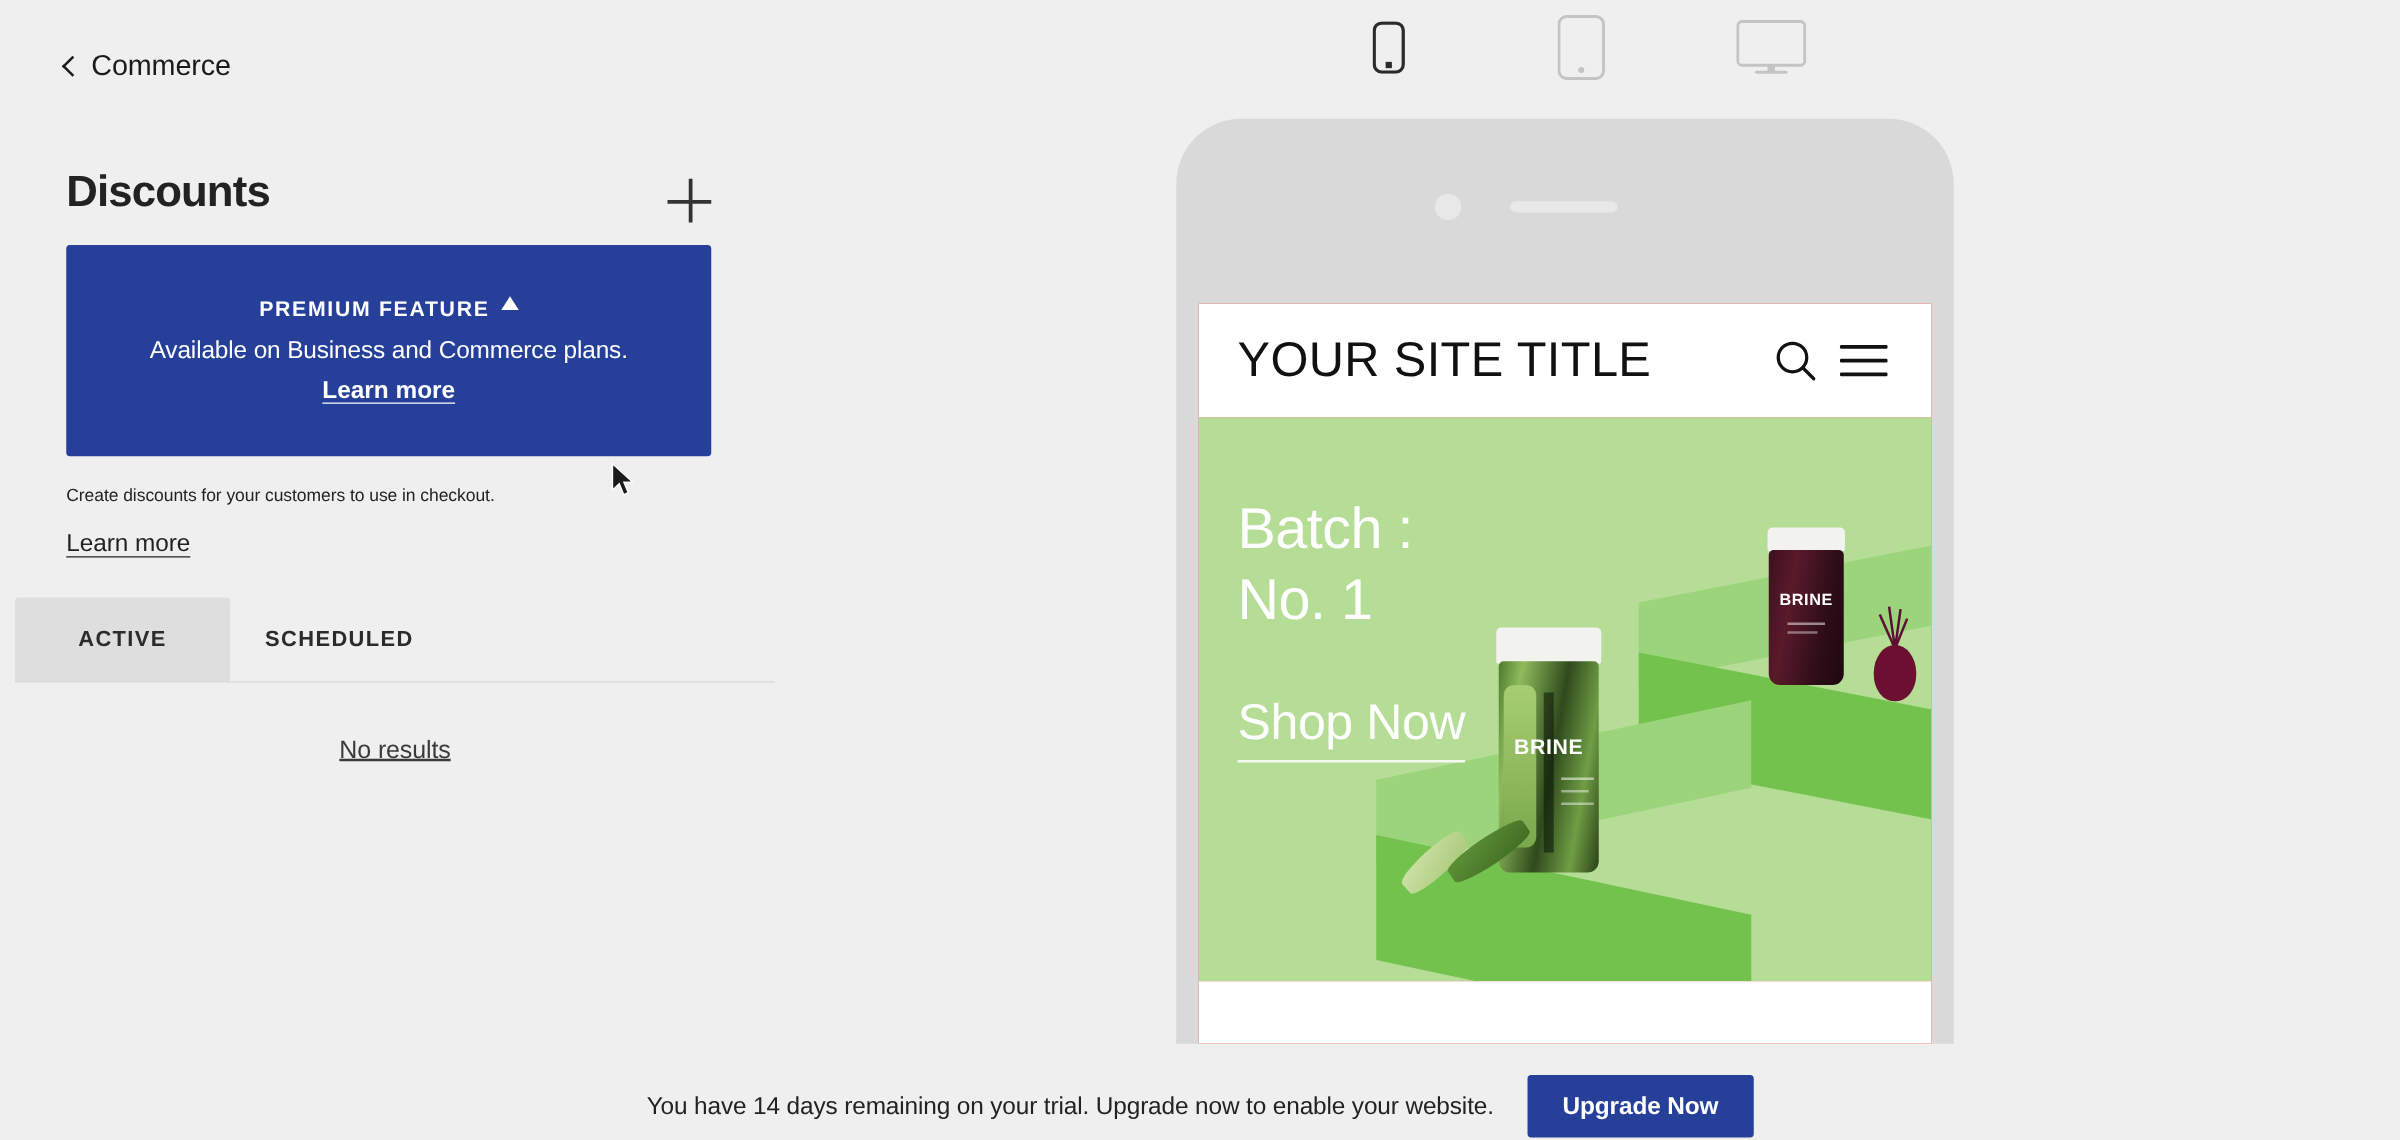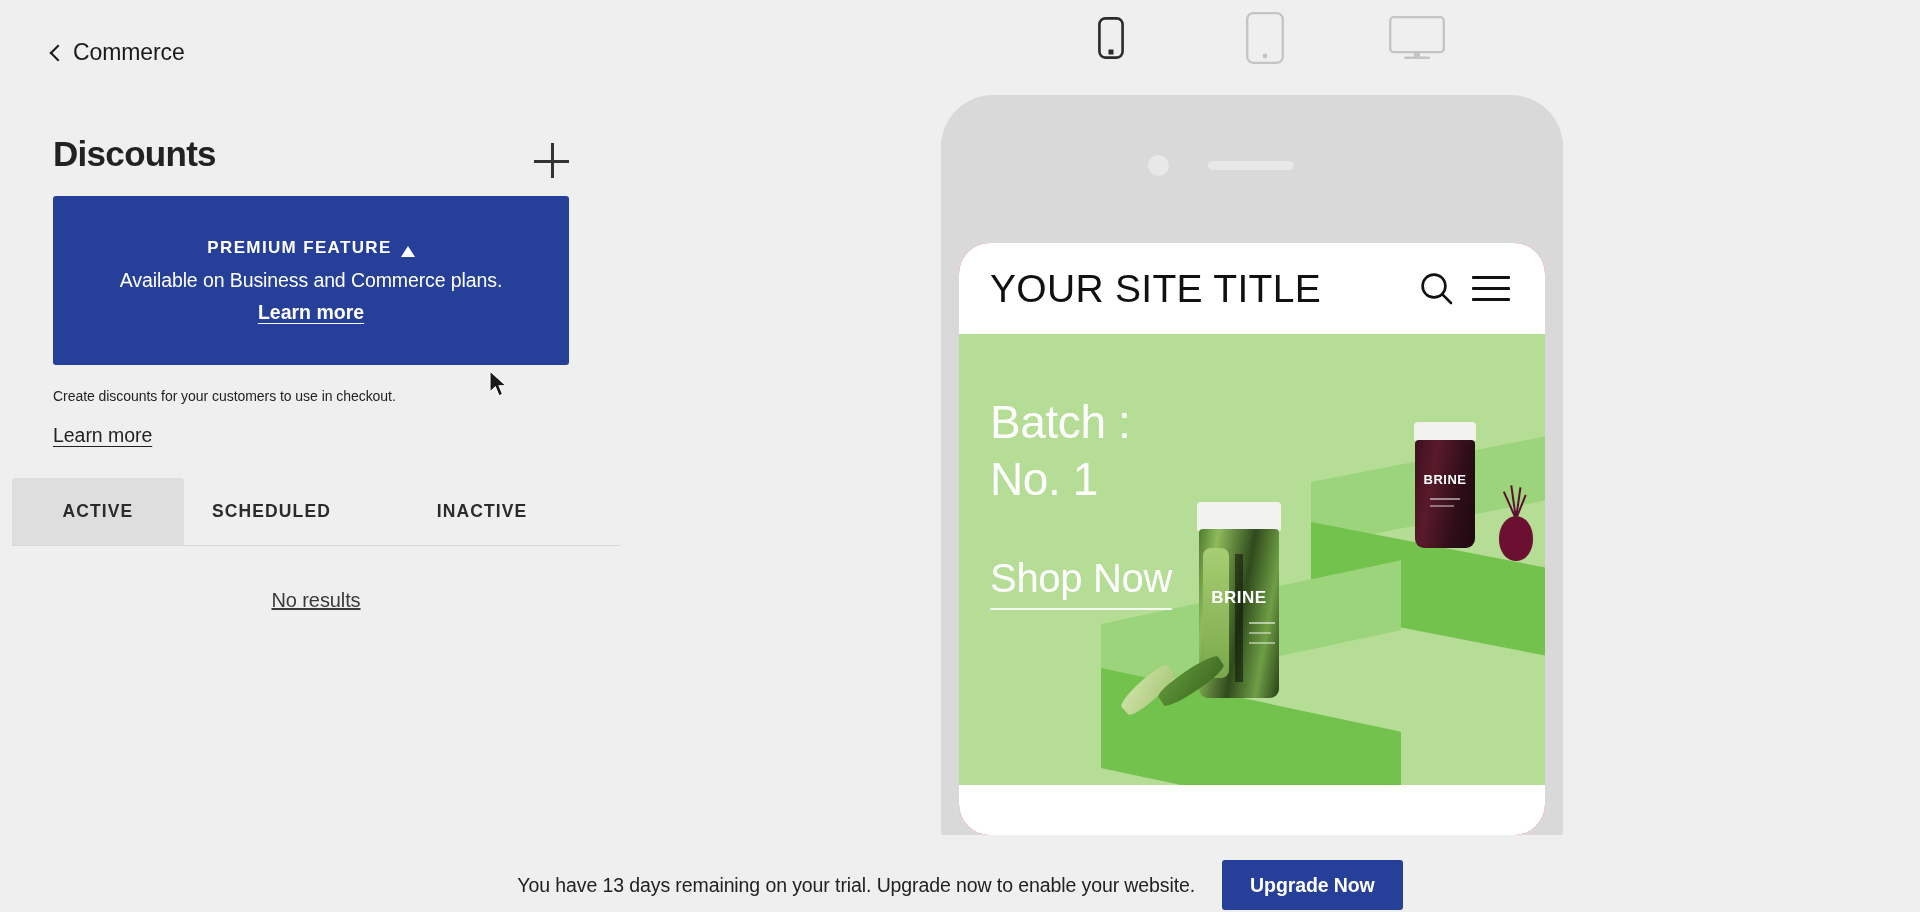--- a/index.html
+++ b/index.html
@@ -83,21 +83,21 @@
     flex-direction: column;
     align-items: center;
     justify-content: center;
     color: #fff;
   }
   #premium-banner .pf-head {
     font-size: 17px;
     font-weight: 700;
     letter-spacing: 1.35px;
     display: flex;
-    align-items: flex-end;
+    align-items: flex-start;
     gap: 9px;
     margin-bottom: 11px;
   }
   #premium-banner .pf-caret {
     display: inline-block;
     width: 0; height: 0;
     border-left: 7px solid transparent;
     border-right: 7px solid transparent;
     border-bottom: 11px solid #fff;
     position: relative;
@@ -219,21 +219,20 @@
     background: #e8e8e8;
   }
 
   #preview-screen {
     position: absolute;
     left: 959px; top: 243px;
     width: 586px;
     height: 592px;
     background: #ef4444;
     overflow: hidden;
-    border-radius: 31px;
   }
   #site-header {
     position: relative;
     height: 91px;
     background: #fff;
     display: flex;
     align-items: center;
     padding: 0 31px 0 31px;
   }
   #site-title {
@@ -375,23 +374,20 @@
     <div id="discount-desc">Create discounts for your customers to use in checkout.</div>
     <a id="discount-learn-more">Learn more</a>
 
     <div id="tabs">
       <div class="tab active" style="left:0px; width:172px;">
         <span>ACTIVE</span>
       </div>
       <div class="tab" style="left:172px; width:175px;">
         <span>SCHEDULED</span>
       </div>
-      <div class="tab" style="left:375px; width:190px;">
-        <span>INACTIVE</span>
-      </div>
     </div>
     <div id="tabs-underline"></div>
 
     <div id="no-results">No results</div>
   </div>
 
   <div id="device-switcher">
     <div class="dev-btn" style="left:0px;">
       <svg width="26" height="42" viewBox="0 0 26 42">
         <rect x="1.4" y="1.4" width="23.2" height="39.2" rx="6" ry="6" fill="none" stroke="#2b2b2b" stroke-width="2.6"></rect>
@@ -480,21 +476,21 @@
         <div>Batch :</div>
         <div>No. 1</div>
       </div>
       <div class="hero-cta">Shop Now</div>
     </div>
 
     <div id="below-hero"></div>
   </div>
 
   <div id="trial-bar">
-    <span id="trial-text">You have 13 days remaining on your trial. Upgrade now to enable your website.</span>
+    <span id="trial-text">You have 14 days remaining on your trial. Upgrade now to enable your website.</span>
     <button id="upgrade-now-button">Upgrade Now</button>
   </div>
 
   <svg id="mouse-cursor" width="22" height="30" viewBox="0 0 22 30">
     <path d="M2 1 L2 22 L7.4 17 L11 25.8 L14.6 24.2 L11.1 15.8 L18 15.6 Z" fill="#1a1a1a" stroke="#ffffff" stroke-width="1.1"></path>
   </svg>
 
 </div>
 
 </body></html>

